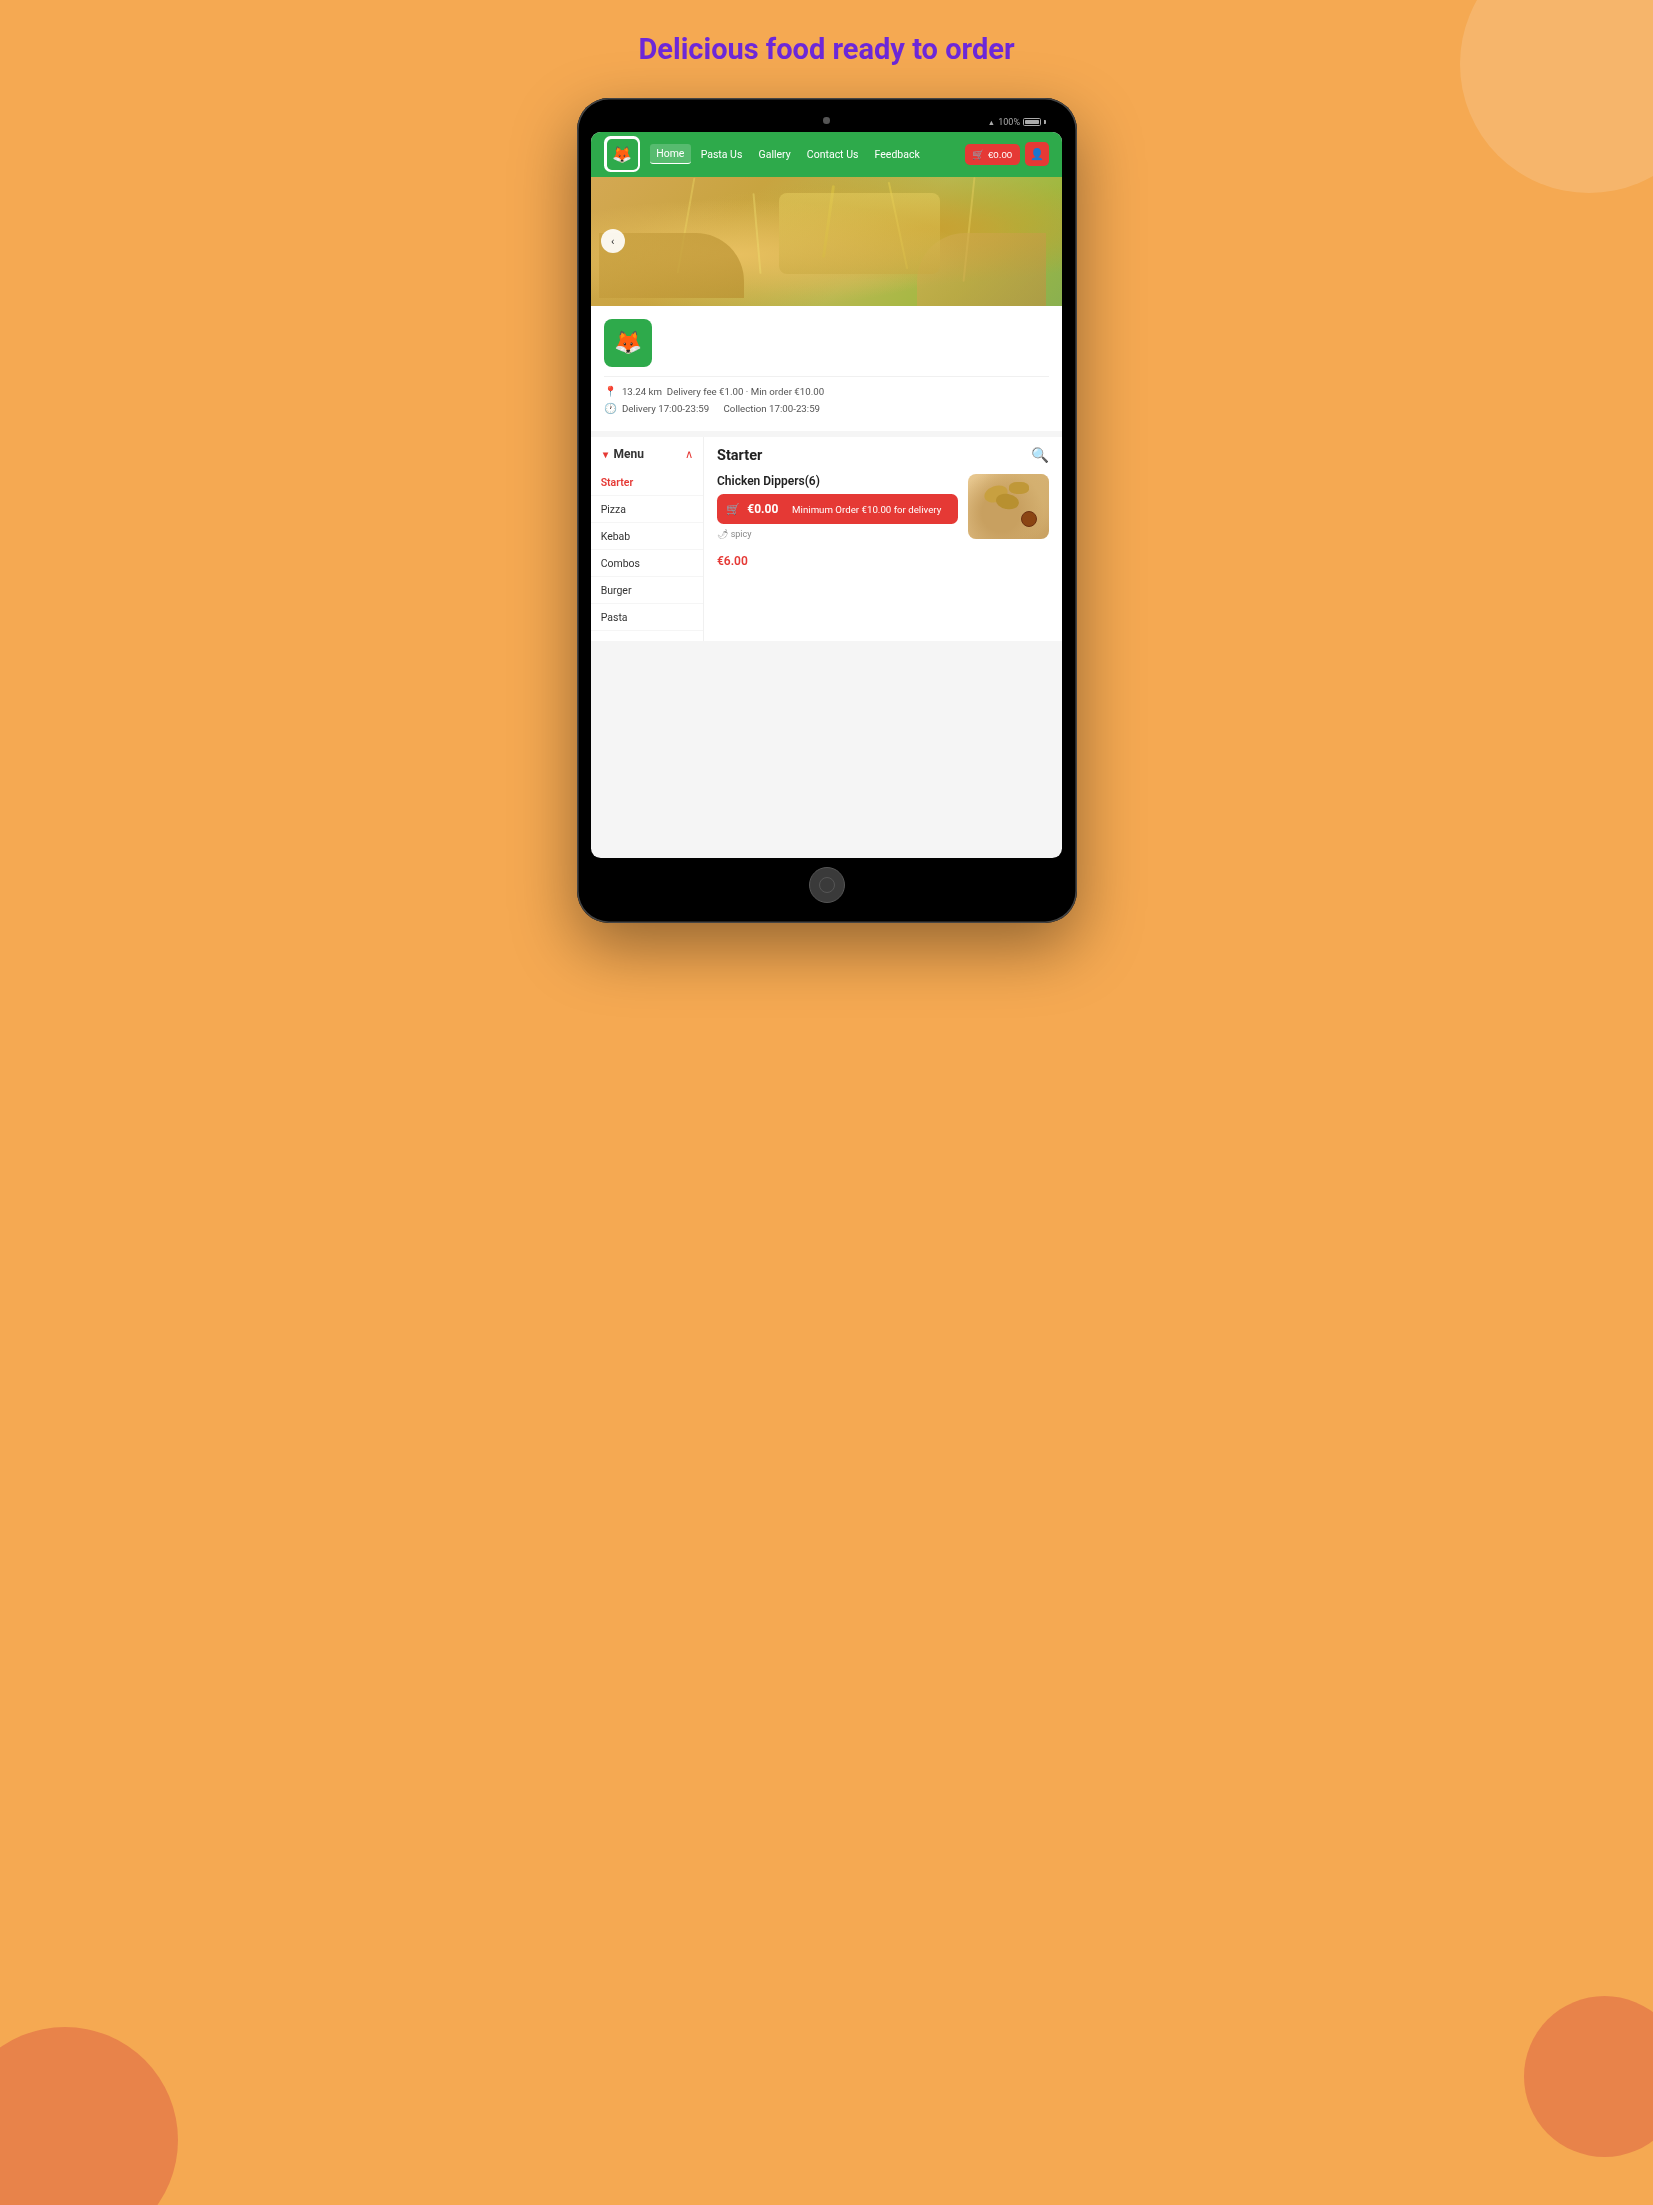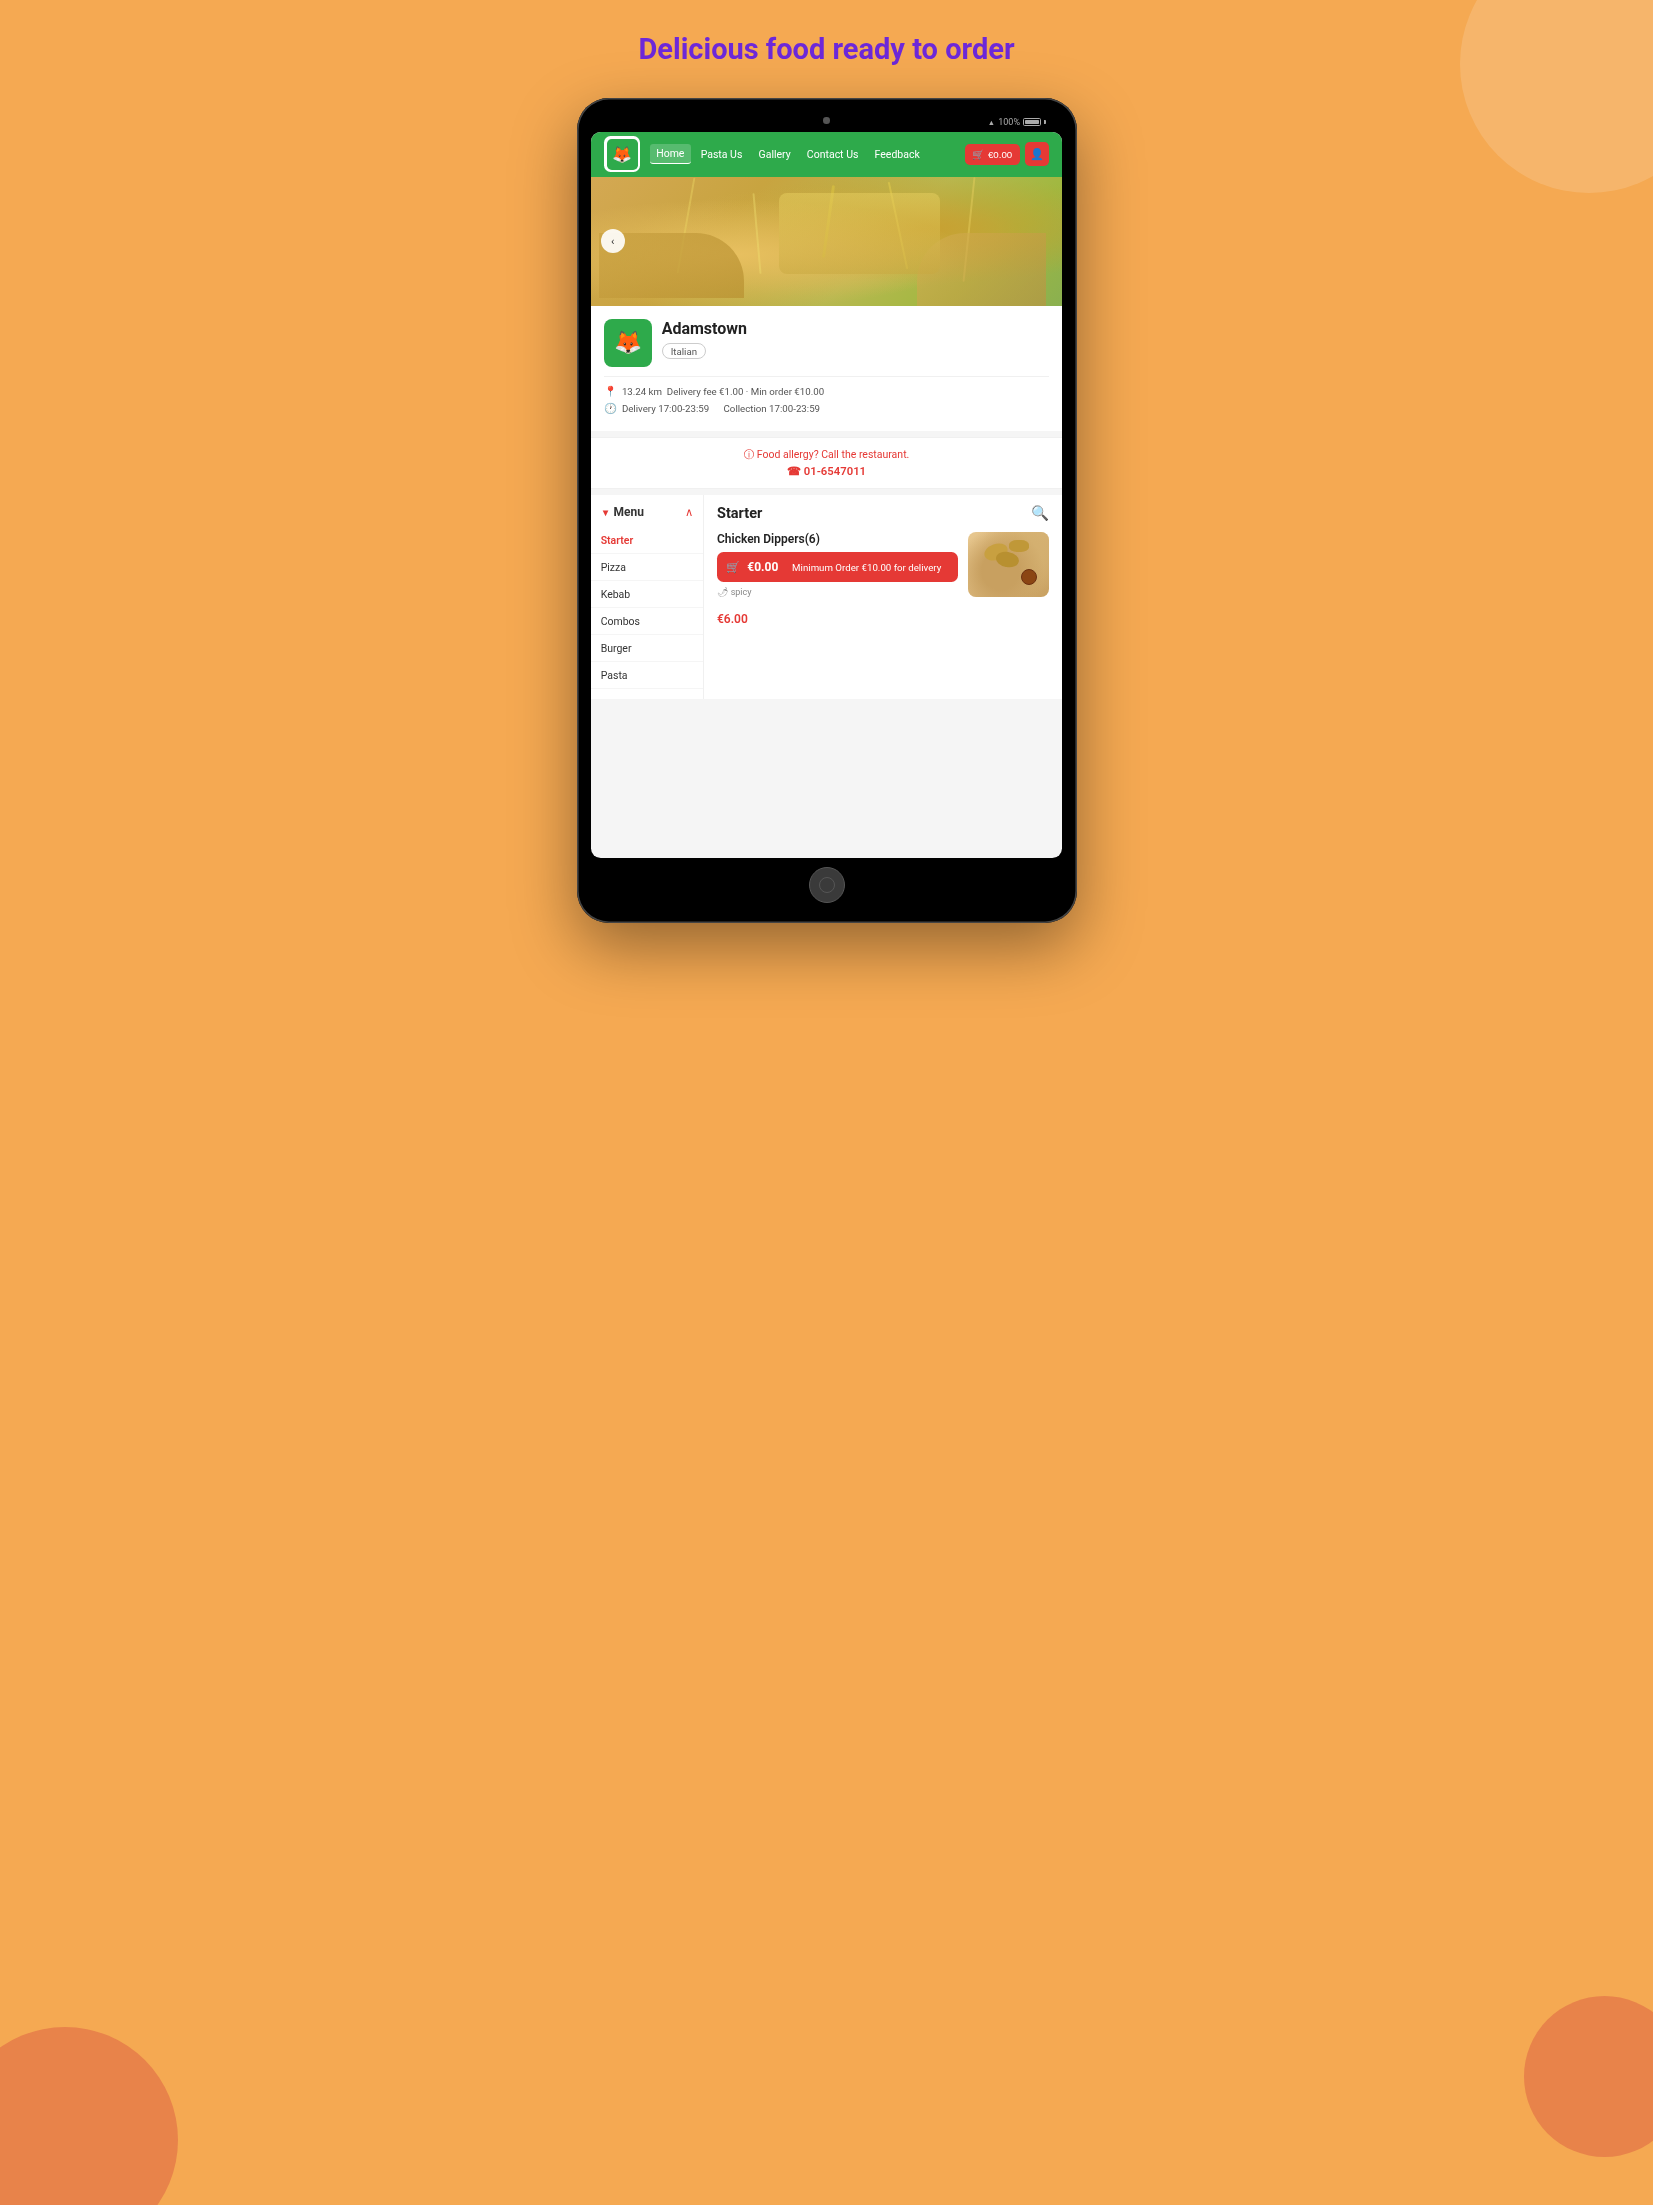--- a/index.html
+++ b/index.html
@@ -628,46 +628,38 @@
       </div>
       <div class="back-btn">
         <span>‹</span>
       </div>
     </div>
 
     <div class="restaurant-info">
       <div class="restaurant-header">
         <div class="restaurant-logo">
           <span>🦊</span>
-        </div>
-        <div class="restaurant-details">
-          <div class="restaurant-name">Adamstown</div>
-          <span class="tag-italian">Italian</span>
         </div>
       </div>
 
       <div class="restaurant-meta">
         <div class="meta-row">
           <span class="meta-icon green">📍</span>
           <span>13.24 km</span>
           <span>Delivery fee €1.00 · Min order €10.00</span>
         </div>
         <div class="meta-row">
           <span class="meta-icon gray">🕐</span>
           <span>Delivery 17:00-23:59</span>
           &nbsp;&nbsp;
           <span>Collection 17:00-23:59</span>
         </div>
       </div>
     </div>
 
-    <div class="allergy-section">
-      <div class="allergy-text">ⓘ Food allergy? Call the restaurant.</div>
-      <div class="allergy-phone">☎ 01-6547011</div>
-    </div>
 
 
     <div class="menu-section">
 
       <div class="menu-sidebar">
         <div class="menu-header">
           <span class="menu-label">
             <span class="menu-label-arrow">▼</span>
             <span>Menu</span>
           </span>

